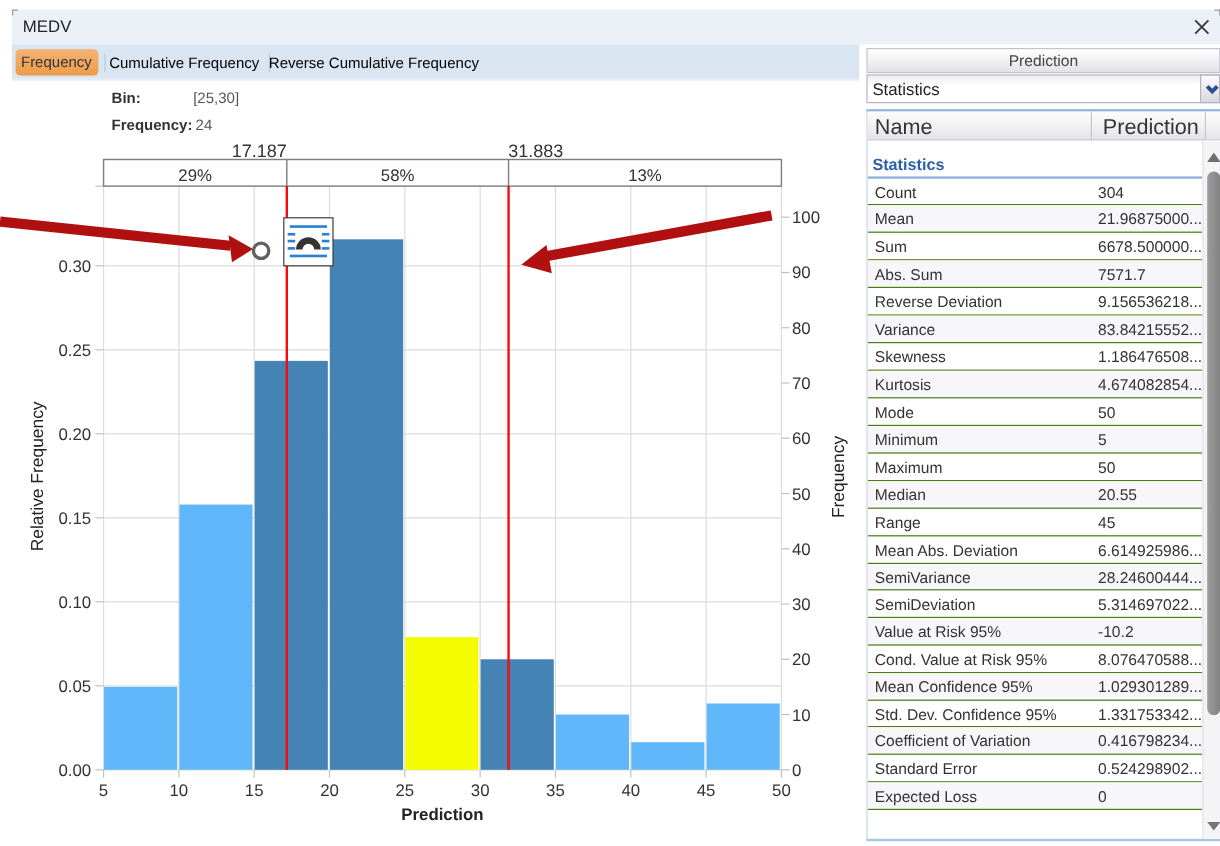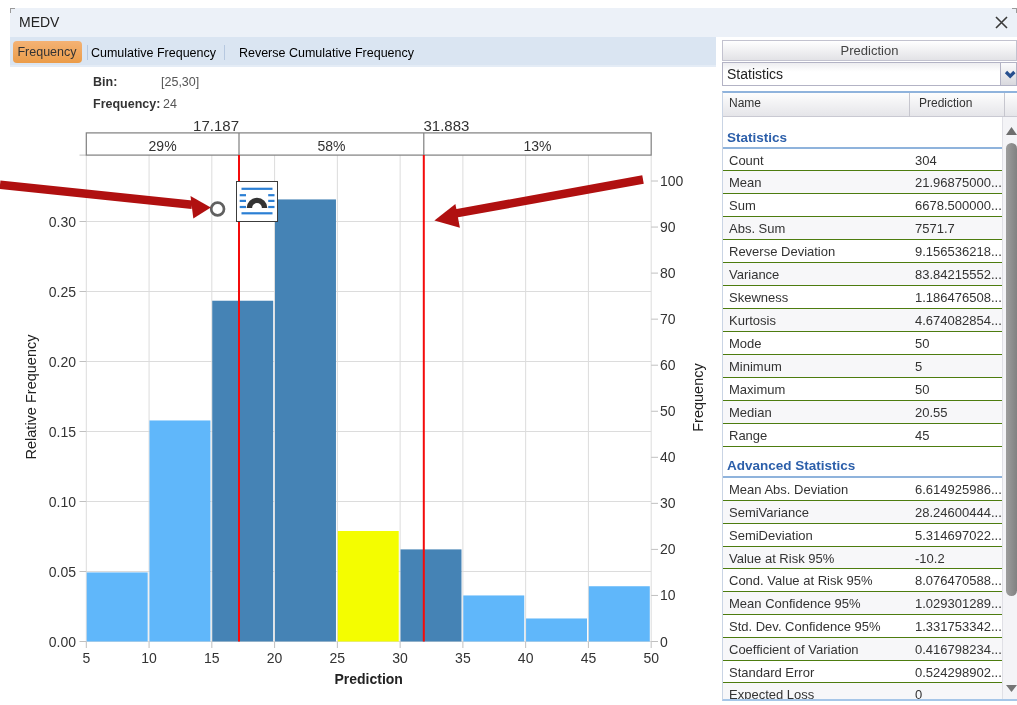--- a/index.html
+++ b/index.html
@@ -14,21 +14,21 @@
 
 #tabbar { position:absolute; left:10px; top:37px; width:706px; height:30px; background:#dae5f2; border-bottom:2px solid #e4ecf6; }
 #tab1 { position:absolute; left:2.5px; top:3.5px; width:69px; height:22px; border-radius:4px; background:linear-gradient(#f4b274,#eb9c49); font-size:12.5px; color:#333; text-align:center; line-height:22px; }
 .tabtxt { position:absolute; top:4px; height:24px; line-height:24px; font-size:12.5px; color:#000000; }
 .tabsep { position:absolute; top:8px; width:1px; height:15px; background:#b6c8e0; }
 
 #phead { position:absolute; left:722px; top:40px; width:295px; height:21px; border:1px solid #c2c2cf; background:linear-gradient(#ffffff,#e2e2e6); text-align:center; font-size:13px; color:#444; line-height:20px; }
 #pdrop { position:absolute; left:722px; top:62px; width:295px; height:24px; background:linear-gradient(#ededf0 0%, #ffffff 40%); border:1px solid #b3b3c5; font-size:14px; color:#222; line-height:23px; padding-left:4px; }
 #pdropbtn { position:absolute; left:1000px; top:62px; width:17px; height:24px; background:linear-gradient(#fbfbfc,#d9d9de); border:1px solid #b3b3c5; border-left:1px solid #b3b3c5; }
 #rptable { position:absolute; left:722px; top:91px; width:295px; height:610px; border-top:2px solid #8fb3dc; border-bottom:2px solid #a6c6e8; border-left:1px solid #c9d4e4; background:#fff; }
-#thead { position:absolute; left:723px; top:93px; width:294px; height:24px; background:linear-gradient(#fdfdfd,#e5e5e9); border-bottom:1px solid #c9c9d2; font-size:12px; color:#333; }
+#thead { position:absolute; left:723px; top:93px; width:294px; height:24px; background:linear-gradient(#fdfdfd,#e5e5e9); border-bottom:1px solid #c9c9d2; font-size:18px; color:#333; }
 #thead .c1 { position:absolute; left:6px; top:3px; }
 #thead .c2 { position:absolute; left:196px; top:3px; }
 #thead .s1 { position:absolute; left:186px; top:0; width:1px; height:24px; background:#c6c6ce; }
 #thead .s2 { position:absolute; left:281px; top:0; width:1px; height:24px; background:#c6c6ce; }
 #rows { position:absolute; left:723px; top:117px; width:279px; height:582px; font-size:13px; color:#333; overflow:hidden; }
 .sect { position:relative; height:31.5px; border-bottom:2px solid #8fb3dc; }
 .sect span { position:absolute; left:4px; bottom:2px; font-weight:bold; color:#2c5faa; font-size:13.5px; }
 #rows > .sect:nth-child(15) span { bottom:3px; }
 .row { position:relative; height:22.95px; border-bottom:1px solid #4d7c0f; }
 #rows > .row:nth-child(n+16) { height:22.8px; }
@@ -169,21 +169,21 @@
   <div id="corner-l"></div>
   <div id="corner-r"></div>
   <svg id="closex" viewBox="0 0 15 15">
       <path d="M2 2 L13 13 M13 2 L2 13" stroke="#3a3a3a" stroke-width="1.6" fill="none"></path>
     </svg>
   <div id="tabbar">
     <div id="tab1">Frequency</div>
     <div class="tabsep" style="left:77px;"></div>
     <div class="tabtxt" style="left:74px; width:139px; text-align:center;">Cumulative Frequency</div>
     <div class="tabsep" style="left:213.5px;"></div>
-    <div class="tabtxt" style="left:214px; width:190px; text-align:right;">Reverse Cumulative Frequency</div>
+    <div class="tabtxt" style="left:214px; width:190px; text-align:left;">Reverse Cumulative Frequency</div>
   </div>
   <div id="phead">Prediction</div>
   <div id="pdrop">Statistics</div>
   <div id="pdropbtn"><svg width="17" height="22" viewBox="0 0 17 22">
         <path d="M5 9 L9.2 13.2 L13.4 9" stroke="#27508f" stroke-width="3.2" fill="none"></path>
       </svg></div>
   <div id="rptable"></div>
   <div id="thead">
       <span class="c1">Name</span>
       <span class="c2">Prediction</span>
@@ -239,23 +239,20 @@
         <span class="v">50</span>
       </div>
       <div class="row alt">
         <span class="n">Median</span>
         <span class="v">20.55</span>
       </div>
       <div class="row">
         <span class="n">Range</span>
         <span class="v">45</span>
       </div>
-      <div class="sect">
-        <span>Advanced Statistics</span>
-      </div>
       <div class="row">
         <span class="n">Mean Abs. Deviation</span>
         <span class="v">6.614925986...</span>
       </div>
       <div class="row alt">
         <span class="n">SemiVariance</span>
         <span class="v">28.24600444...</span>
       </div>
       <div class="row">
         <span class="n">SemiDeviation</span>

